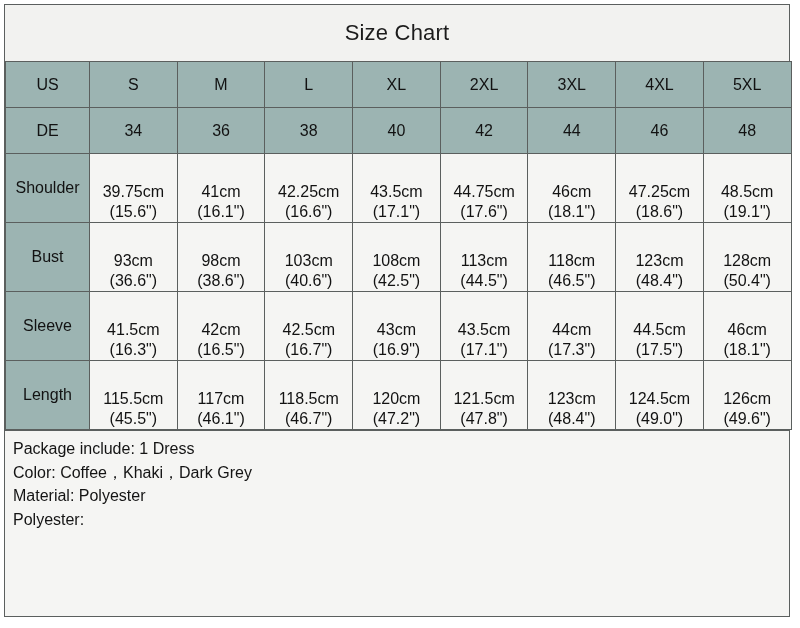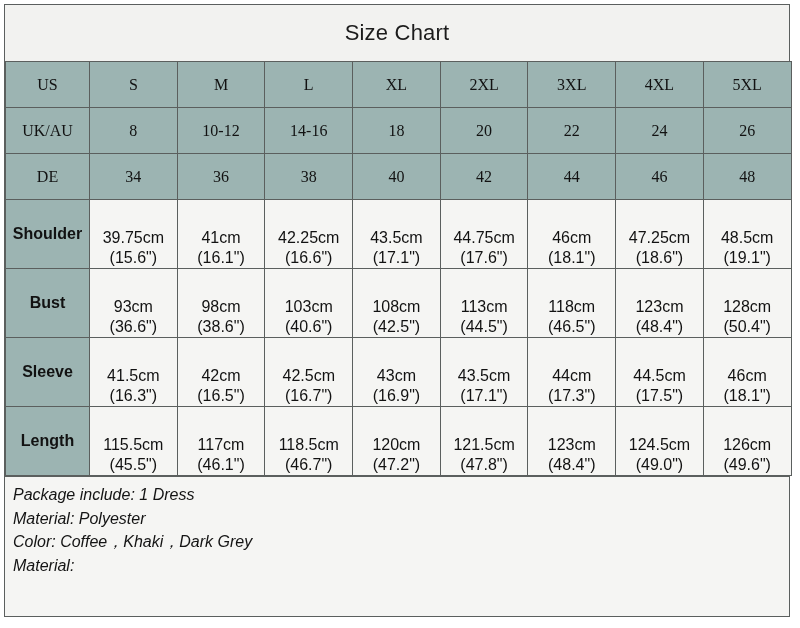--- a/index.html
+++ b/index.html
@@ -52,39 +52,38 @@
     border: 1px solid #5b5f5e;
     text-align: center;
     vertical-align: middle;
     font-size: 16px;
     color: #121212;
     padding: 0;
     line-height: 1.25;
   }
   col.label-col { width: 84px; }
   col.size-col  { width: 87.7px; }
-  tr.head-row td { background: #9cb4b2; height: 45px; font-family: Liberation Serif, serif; }
+  tr.head-row td { background: #9cb4b2; height: 45px; }
   tr.meas-row td { background: #f5f5f3; height: 51px; }
-  tr.meas-row td.label-cell { background: #9cb4b2; font-weight: bold; }
+  tr.meas-row td.label-cell { background: #9cb4b2; }
   td.label-cell { font-size: 16px; }
   .cm-line { display: block; margin-top: 28px; }
   .in-line { display: block; }
   .footer {
     flex: 1 1 auto;
     background: #f5f5f3;
     border-top: 1px solid #5b5f5e;
     padding: 6px 8px 4px 8px;
     box-sizing: border-box;
   }
   .footer-line {
     font-size: 16px;
     color: #141414;
     line-height: 1.47;
     white-space: nowrap;
-    font-style: italic;
   }
 </style>
 </head>
 <body>
 
 <div id="root">
   <div class="frame">
 
     <div class="title-bar">
       <div class="title-text">Size Chart</div>
@@ -108,31 +107,20 @@
             <td>S</td>
             <td>M</td>
             <td>L</td>
             <td>XL</td>
             <td>2XL</td>
             <td>3XL</td>
             <td>4XL</td>
             <td>5XL</td>
           </tr>
           <tr class="head-row">
-            <td class="label-cell">UK/AU</td>
-            <td>8</td>
-            <td>10-12</td>
-            <td>14-16</td>
-            <td>18</td>
-            <td>20</td>
-            <td>22</td>
-            <td>24</td>
-            <td>26</td>
-          </tr>
-          <tr class="head-row">
             <td class="label-cell">DE</td>
             <td>34</td>
             <td>36</td>
             <td>38</td>
             <td>40</td>
             <td>42</td>
             <td>44</td>
             <td>46</td>
             <td>48</td>
           </tr>
@@ -274,19 +262,19 @@
             <td>
               <span class="cm-line">126cm</span>
               <span class="in-line">(49.6")</span>
             </td>
           </tr>
         </tbody>
     </table>
 
     <div class="footer" id="footer-notes">
         <div class="footer-line">Package include: 1 Dress</div>
+        <div class="footer-line">Color: Coffee，Khaki，Dark Grey</div>
         <div class="footer-line">Material: Polyester</div>
-        <div class="footer-line">Color: Coffee，Khaki，Dark Grey</div>
-        <div class="footer-line">Material:</div>
+        <div class="footer-line">Polyester:</div>
       </div>
 
   </div>
 </div>
 
 </body></html>

